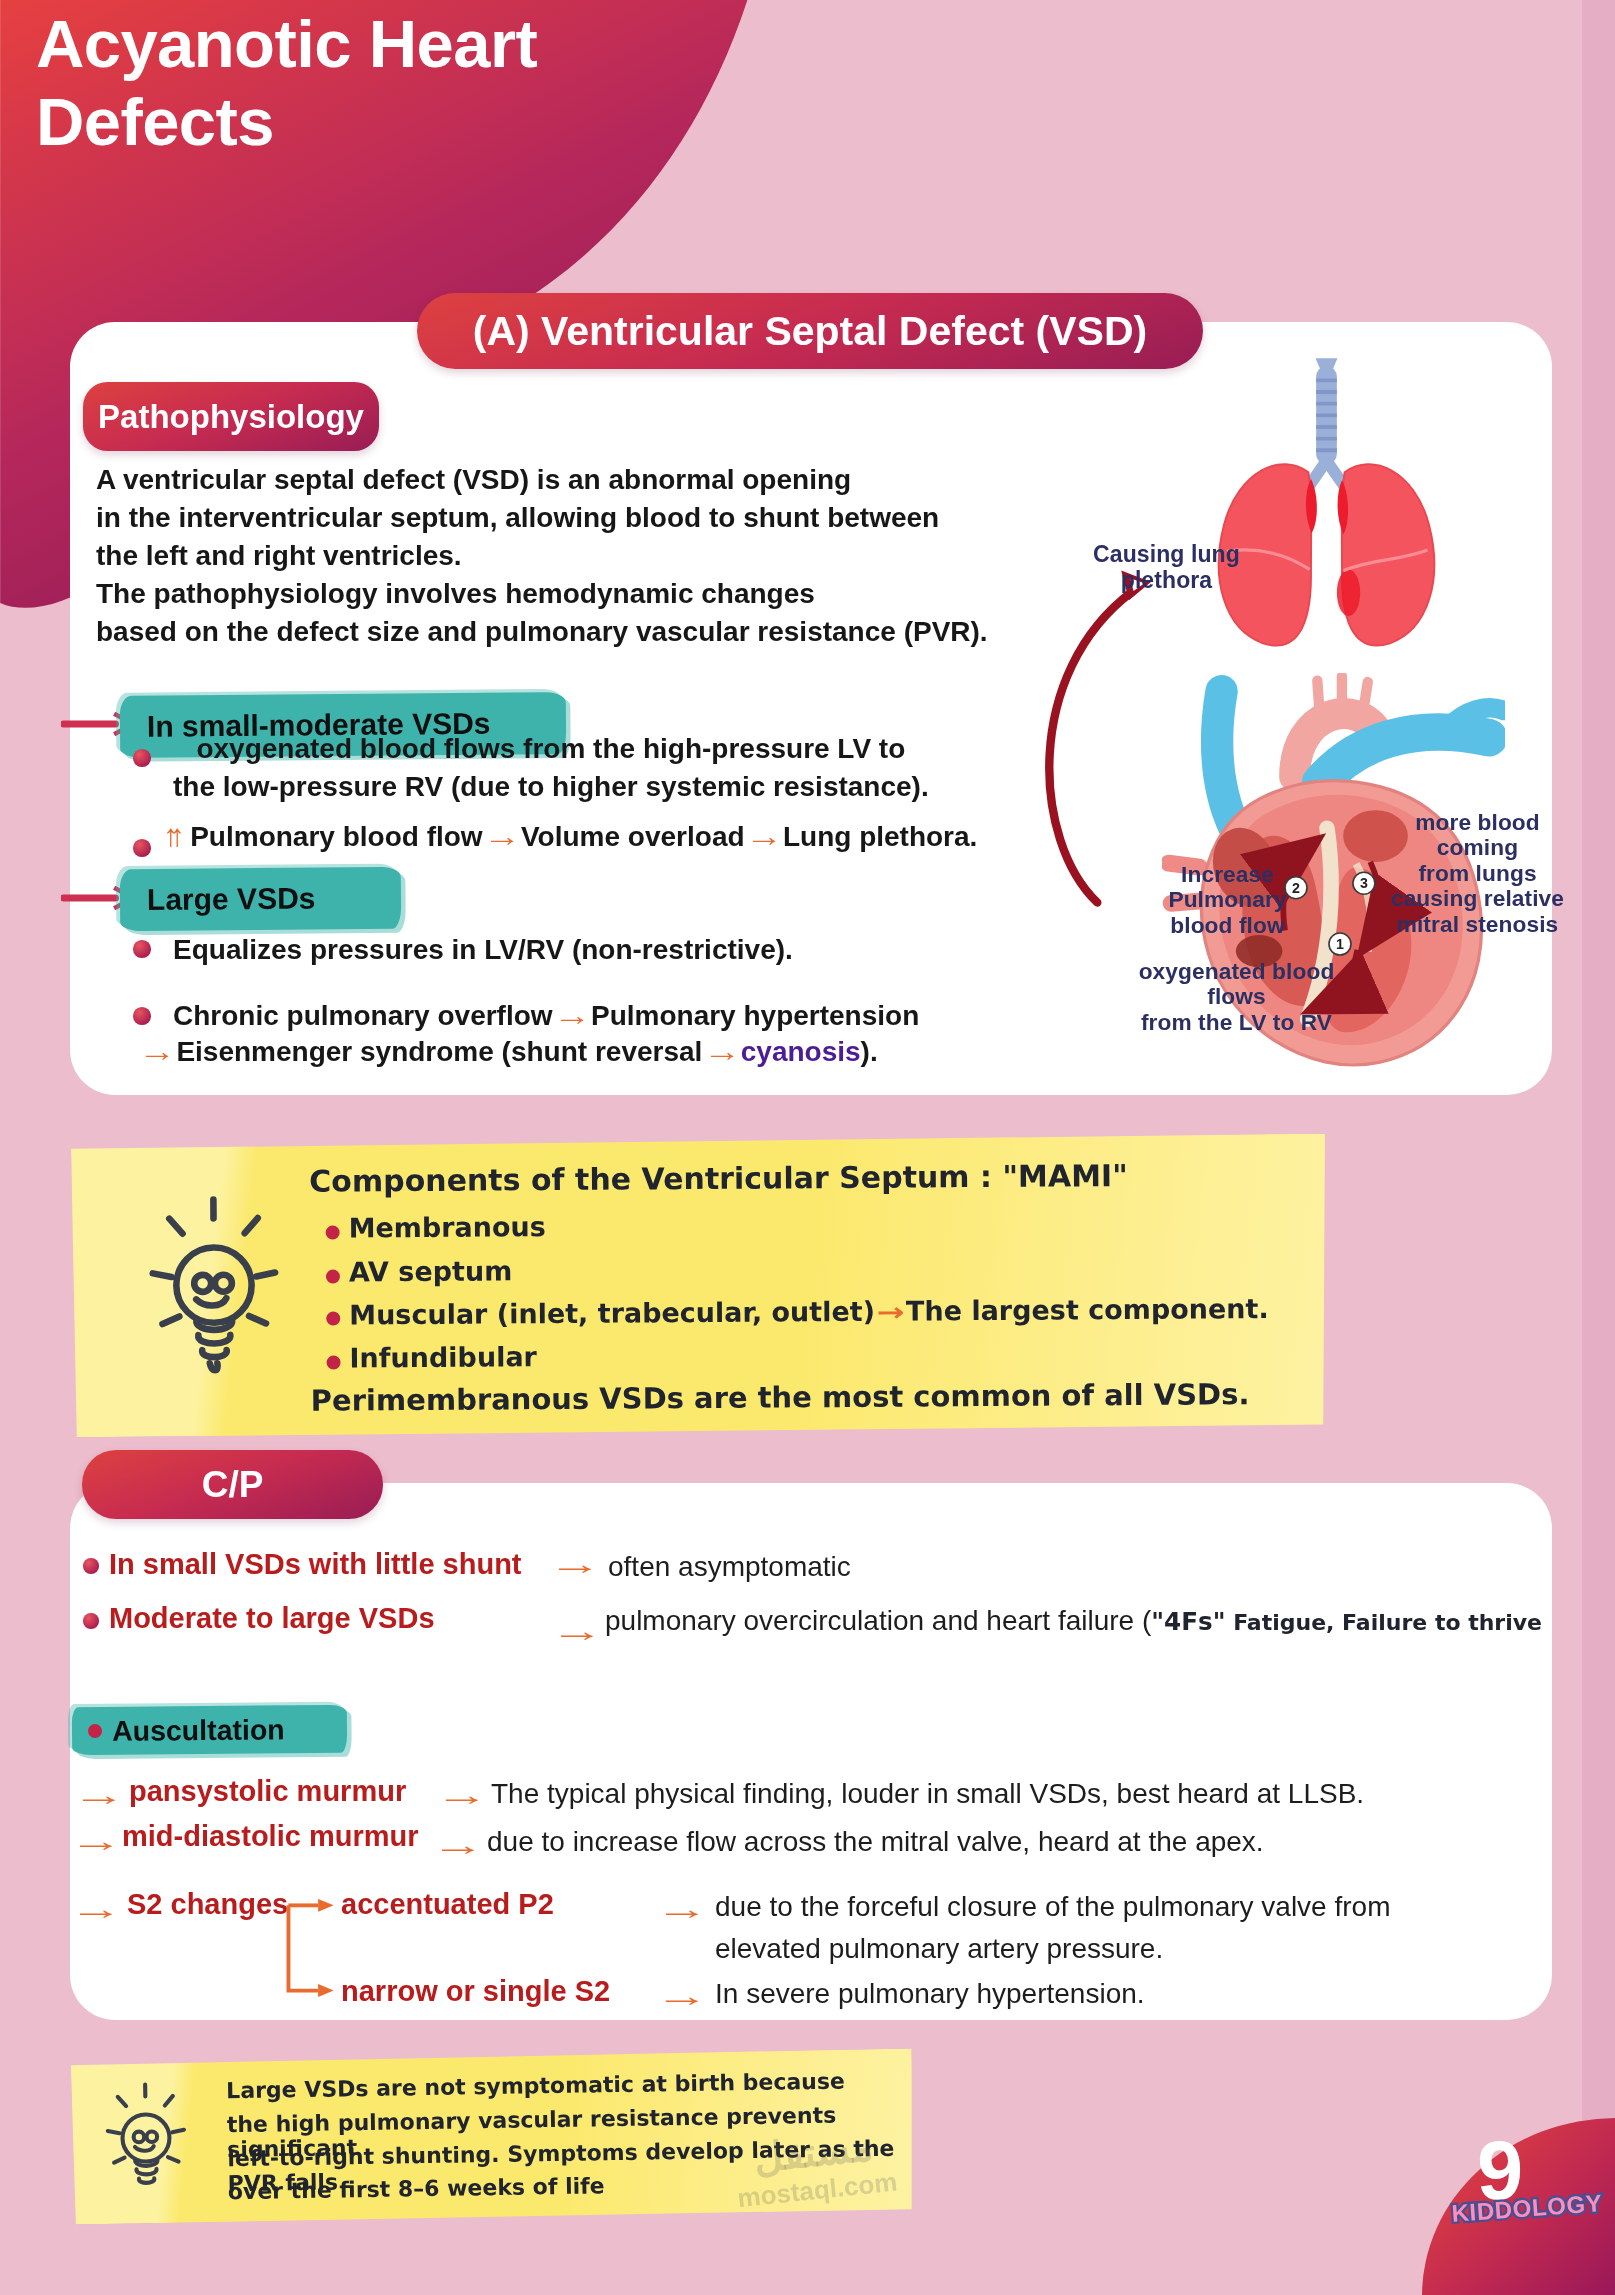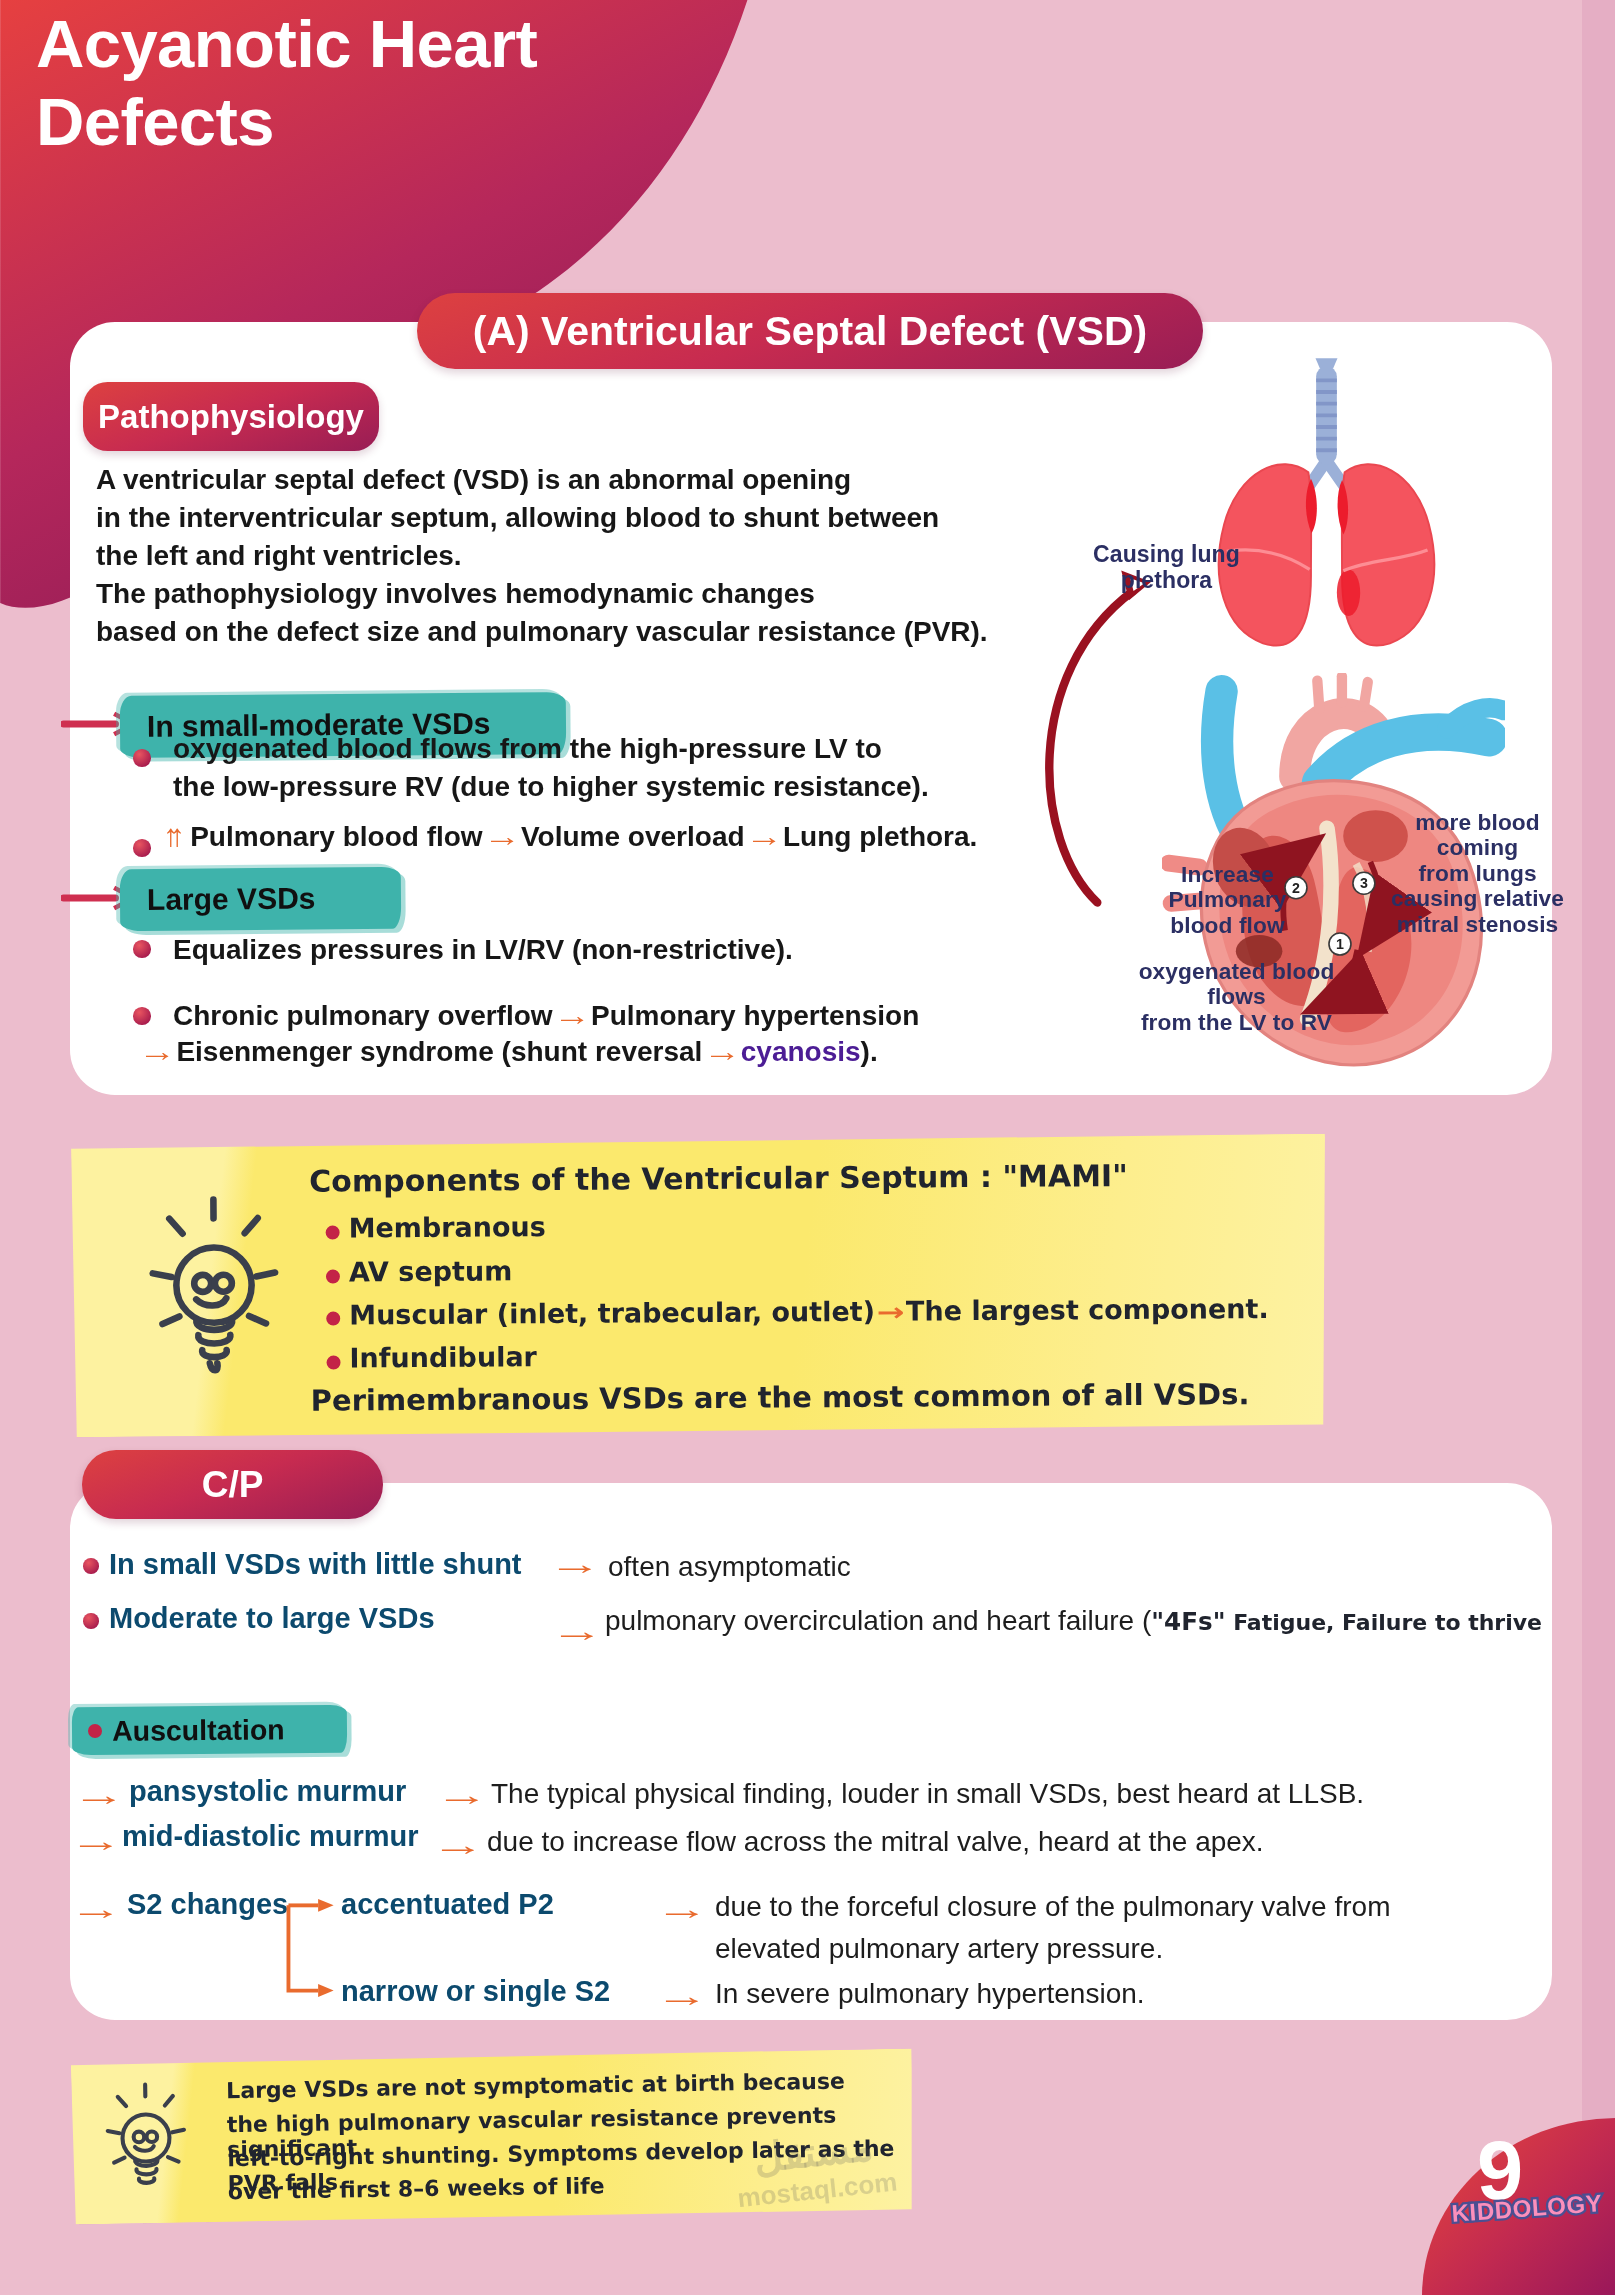--- a/index.html
+++ b/index.html
@@ -10,21 +10,21 @@
   .badge{background:linear-gradient(160deg,#dd4140 0%,#c72b50 48%,#8f1a56 110%);
          color:#fff;display:flex;align-items:center;justify-content:center;
          font-weight:700;box-shadow:0 3.9px 9px rgba(90,10,50,.18);}
   .hl{background:#3eb3ab;border-radius:11.6px 19.4px 9px 22px/19.4px 10.4px 22px 9px;
       box-shadow:4.5px 3.9px 0 rgba(62,179,171,.45),-3.9px -3.2px 0 rgba(62,179,171,.38);
       transform:rotate(-.5deg);display:flex;align-items:center;}
   .hl .ht{font-size:30px;font-weight:700;color:#101010;}
   .dot{width:17.5px;height:17.5px;border-radius:50%;
        background:radial-gradient(circle at 35% 30%,#e95560,#a91d4e 75%);}
   .body-t{font-size:28px;line-height:38px;font-weight:600;color:#171717;}
-  .lbl{font-size:29px;font-weight:700;color:#0c4a6e;white-space:nowrap;}
+  .lbl{font-size:29px;font-weight:700;color:#b91c1c;white-space:nowrap;}
   .desc{font-size:28px;font-weight:500;color:#1d1d1d;white-space:nowrap;}
   .ar{color:#e96b2e;font-weight:700;display:inline-block;transform:scaleX(1.35);
       margin:0 5.2px;}
   .oarrow{color:#e96b2e;font-weight:700;font-size:30px;display:inline-block;
       transform:scaleX(1.8);transform-origin:left center;white-space:nowrap;}
   .upp{color:#e96b2e;font-weight:700;font-size:31px;letter-spacing:-9px;
        margin-right:14.2px;display:inline-block;}
   .blue{color:#4c1d95;}
   .navy{color:#2b2f63;font-weight:700;text-align:center;line-height:1.12;
         font-size:22.7px;letter-spacing:0.1px;}
@@ -79,21 +79,21 @@
   <svg class="abs" style="left:61px;top:707px;" width="81" height="34" viewBox="0 0 125 52">
     <line x1="4" y1="26" x2="84" y2="26" stroke="#cf2f50" stroke-width="11" stroke-linecap="round"></line>
     <path d="M82,10 L112,26 L82,42" fill="none" stroke="#cf2f50" stroke-width="7" stroke-linejoin="round"></path>
     <path d="M92,18 L105,26 L92,34" fill="none" stroke="#cf2f50" stroke-width="5" stroke-linejoin="round"></path>
   </svg>
   <div class="abs hl" style="left:120px;top:694px;width:419px;height:62px;padding-left:27px;">
     <span class="ht">In small-moderate VSDs</span>
   </div>
 
   <div class="abs dot" style="left:133px;top:749px;"></div>
-  <div class="abs body-t" style="left:173px;top:730px;">
+  <div class="abs body-t" style="left:173px;top:730px;text-align:center;">
     <div>oxygenated blood flows from the high-pressure LV to</div>
     <div>the low-pressure RV (due to higher systemic resistance).</div>
   </div>
 
   <div class="abs dot" style="left:133px;top:839px;"></div>
   <div class="abs body-t" style="left:163px;top:817px;white-space:nowrap;">
     <span class="upp">↑↑</span><span>Pulmonary blood flow</span><span class="ar">→</span><span>Volume overload</span><span class="ar">→</span><span>Lung plethora.</span>
   </div>
 
   <svg class="abs" style="left:61px;top:881px;" width="81" height="34" viewBox="0 0 125 52">

